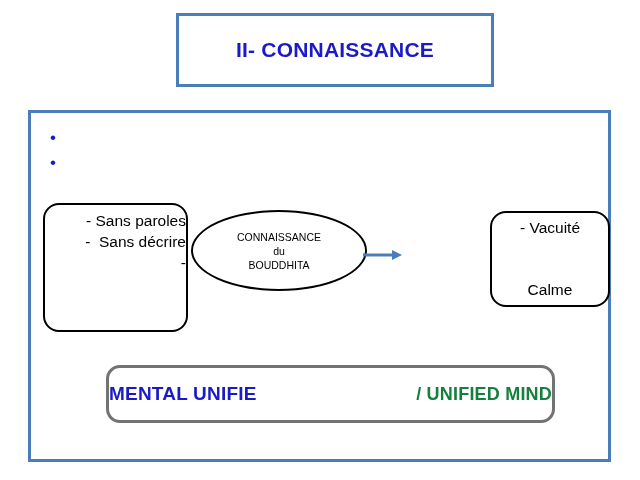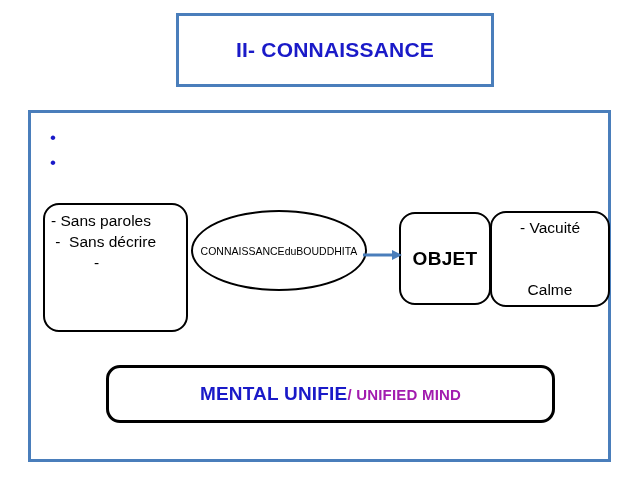--- a/index.html
+++ b/index.html
@@ -96,34 +96,35 @@
     border-radius: 16px;
     padding: 5px 0 0 0;
     z-index: 3;
   }
   #box-sans-paroles .line {
     font-size: 15.5px;
     line-height: 21px;
     color: #000000;
     white-space: pre;
     padding-left: 6px;
+    text-align: right;
   }
 
   #ellipse-connaissance {
     position: absolute;
     left: 160px;
     top: 97px;
     width: 176px;
     height: 81px;
     background: #ffffff;
     border: 2.5px solid #000000;
     border-radius: 50%;
     box-sizing: border-box;
     display: flex;
-    flex-direction: row;
+    flex-direction: column;
     align-items: center;
     justify-content: center;
     z-index: 2;
   }
   #ellipse-connaissance .eline {
     font-size: 10.5px;
     line-height: 14px;
     color: #000000;
     white-space: nowrap;
   }
@@ -175,39 +176,39 @@
     color: #000000;
     white-space: nowrap;
   }
 
   #box-mental {
     position: absolute;
     left: 75px;
     top: 252px;
     width: 449px;
     height: 58px;
-    border: 3px solid #000000;
+    border: 3px solid #737373;
     border-radius: 14px;
     background: #ffffff;
     box-sizing: border-box;
     display: flex;
     align-items: center;
-    justify-content: center;
+    justify-content: space-between;
     z-index: 3;
   }
   #box-mental .m-blue {
     color: #1a1ac8;
     font-weight: bold;
     font-size: 19px;
     letter-spacing: 0.2px;
   }
   #box-mental .m-black {
-    color: #a21caf;
-    font-weight: bold;
-    font-size: 15px;
+    color: #15803d;
+    font-weight: bold;
+    font-size: 18px;
     letter-spacing: 0.2px;
   }
 </style>
 </head>
 <body>
 
 <div id="title-banner">
   <div class="tline">II- CONNAISSANCE</div>
 </div>
 
@@ -232,23 +233,20 @@
     <div class="eline">CONNAISSANCE</div>
     <div class="eline">du</div>
     <div class="eline">BOUDDHITA</div>
   </div>
 
   <svg id="arrow-to-objet" viewBox="0 0 40 12" xmlns="http://www.w3.org/2000/svg">
     <line x1="0" y1="6" x2="30" y2="6" stroke="#4a7ebb" stroke-width="3"></line>
     <polygon points="29,1 39,6 29,11" fill="#4a7ebb"></polygon>
   </svg>
 
-  <div id="box-objet" class="shape">
-    <span class="olabel">OBJET</span>
-  </div>
 
   <div id="box-vacuite" class="shape">
     <div class="vline">- Vacuité</div>
     <div class="vline">Calme</div>
   </div>
 
   <div id="box-mental">
     <span class="m-blue">MENTAL UNIFIE</span>
     <span class="m-black">/ UNIFIED MIND</span>
   </div>

